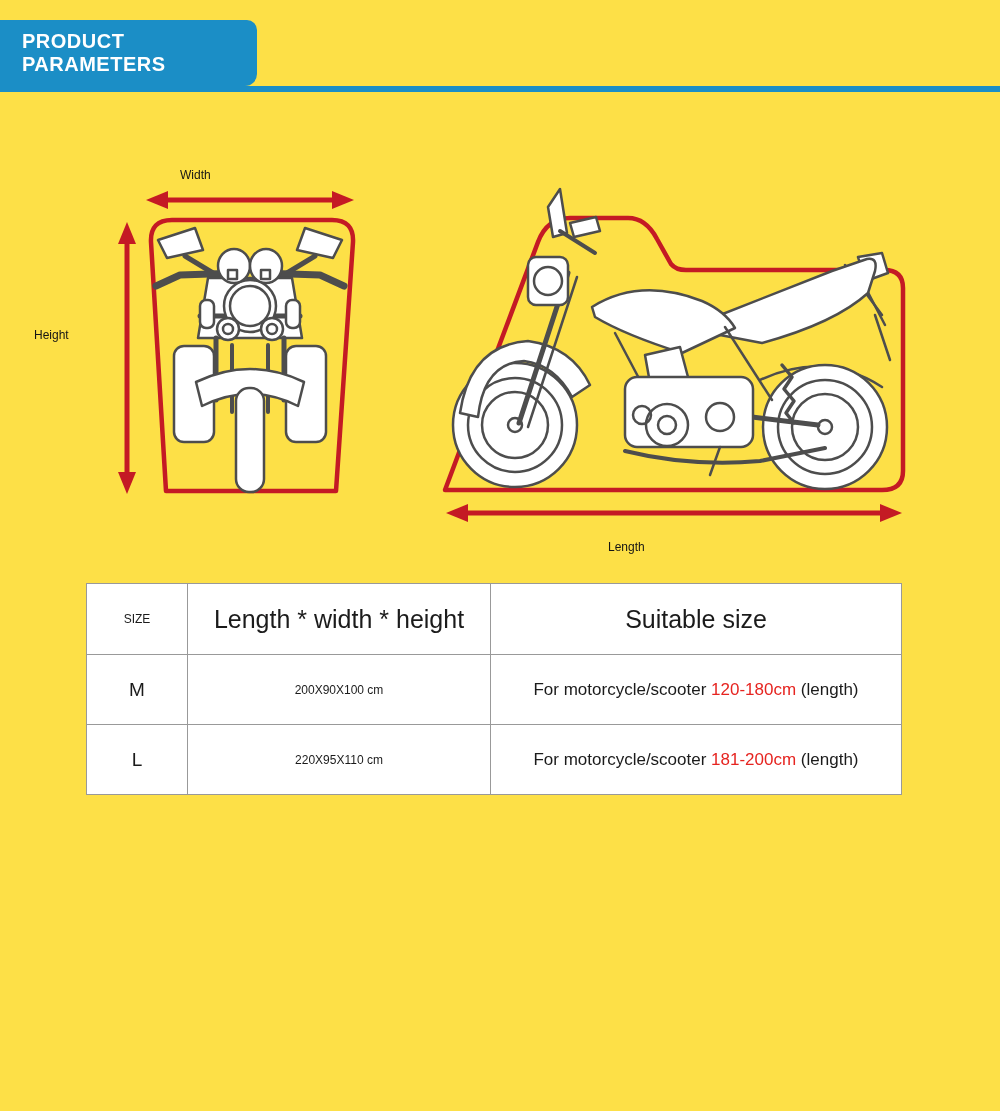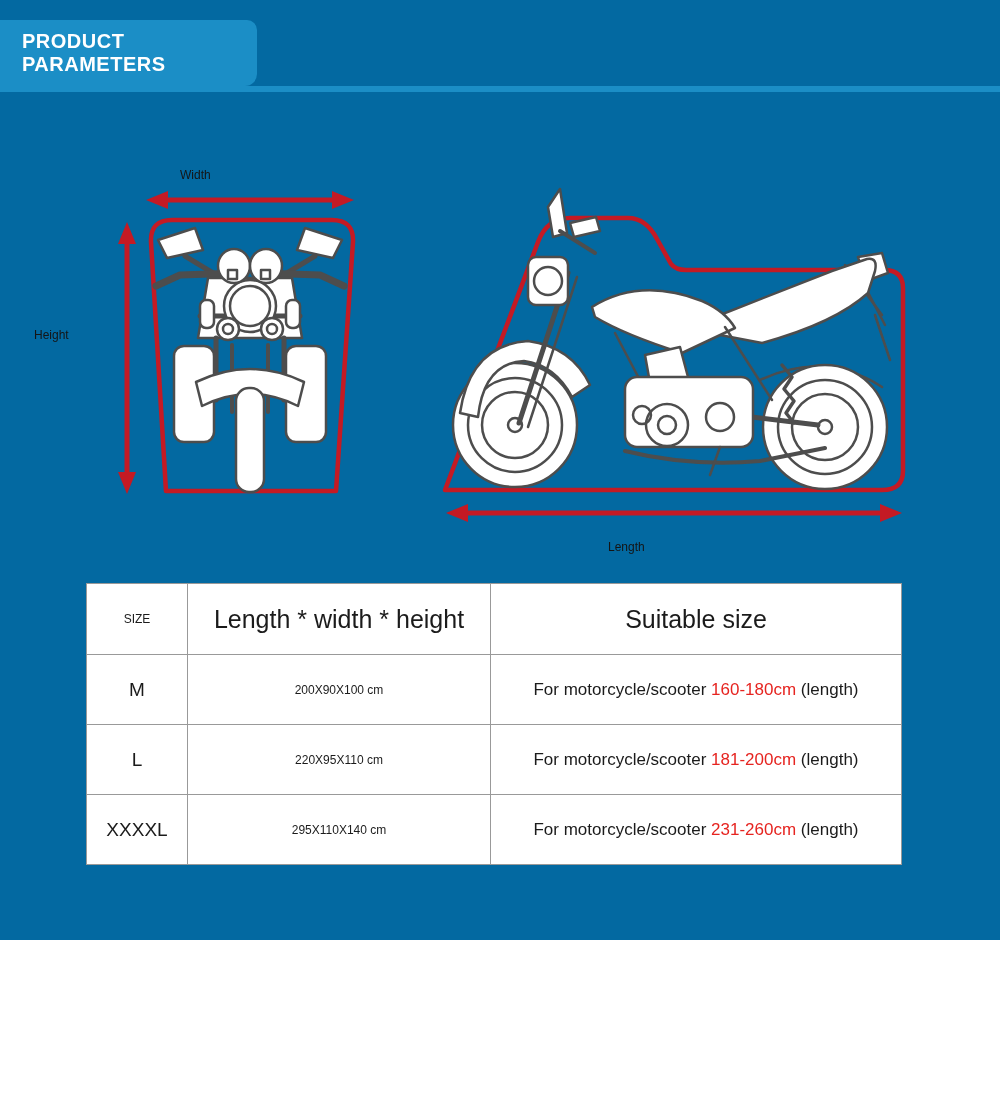--- a/index.html
+++ b/index.html
@@ -1,17 +1,17 @@
 <!DOCTYPE html>
 <html><head>
 <meta charset="utf-8">
 <style>
   html,body{margin:0;padding:0;background:#ffffff;}
   #stage{
-    position:relative;width:1000px;height:940px;background:#0369a1;overflow:hidden;
+    position:relative;width:1000px;height:1111px;background:#fde047;overflow:hidden;
     font-family:"Liberation Sans", sans-serif;color:#1b1b1b;
   }
   
   .hdr-tab{
     position:absolute;left:0;top:20px;width:257px;height:66px;
     background:#1b8ec6;border-radius:0 10px 12px 0;
     display:flex;align-items:center;
   }
   .hdr-tab span{
     padding-left:22px;color:#ffffff;font-size:20px;font-weight:bold;letter-spacing:.5px;
@@ -167,28 +167,23 @@
       </colgroup>
     <tbody>
         <tr class="hrow">
       <th class="h-size">SIZE</th>
       <th class="h-dims">Length * width * height</th>
       <th class="h-suit">Suitable size</th>
     </tr>
     <tr class="drow">
       <td class="c-size">M</td>
       <td class="c-dims">200X90X100 cm</td>
-      <td class="c-suit"><span>For motorcycle/scooter </span><span class="range-red">160-180cm</span><span> (length)</span></td>
+      <td class="c-suit"><span>For motorcycle/scooter </span><span class="range-red">120-180cm</span><span> (length)</span></td>
     </tr>
     <tr class="drow">
       <td class="c-size">L</td>
       <td class="c-dims">220X95X110 cm</td>
       <td class="c-suit"><span>For motorcycle/scooter </span><span class="range-red">181-200cm</span><span> (length)</span></td>
-    </tr>
-    <tr class="drow">
-      <td class="c-size">XXXXL</td>
-      <td class="c-dims">295X110X140 cm</td>
-      <td class="c-suit"><span>For motorcycle/scooter </span><span class="range-red">231-260cm</span><span> (length)</span></td>
     </tr>
   </tbody>
     </table>
 
 </div>
 
 </body></html>

